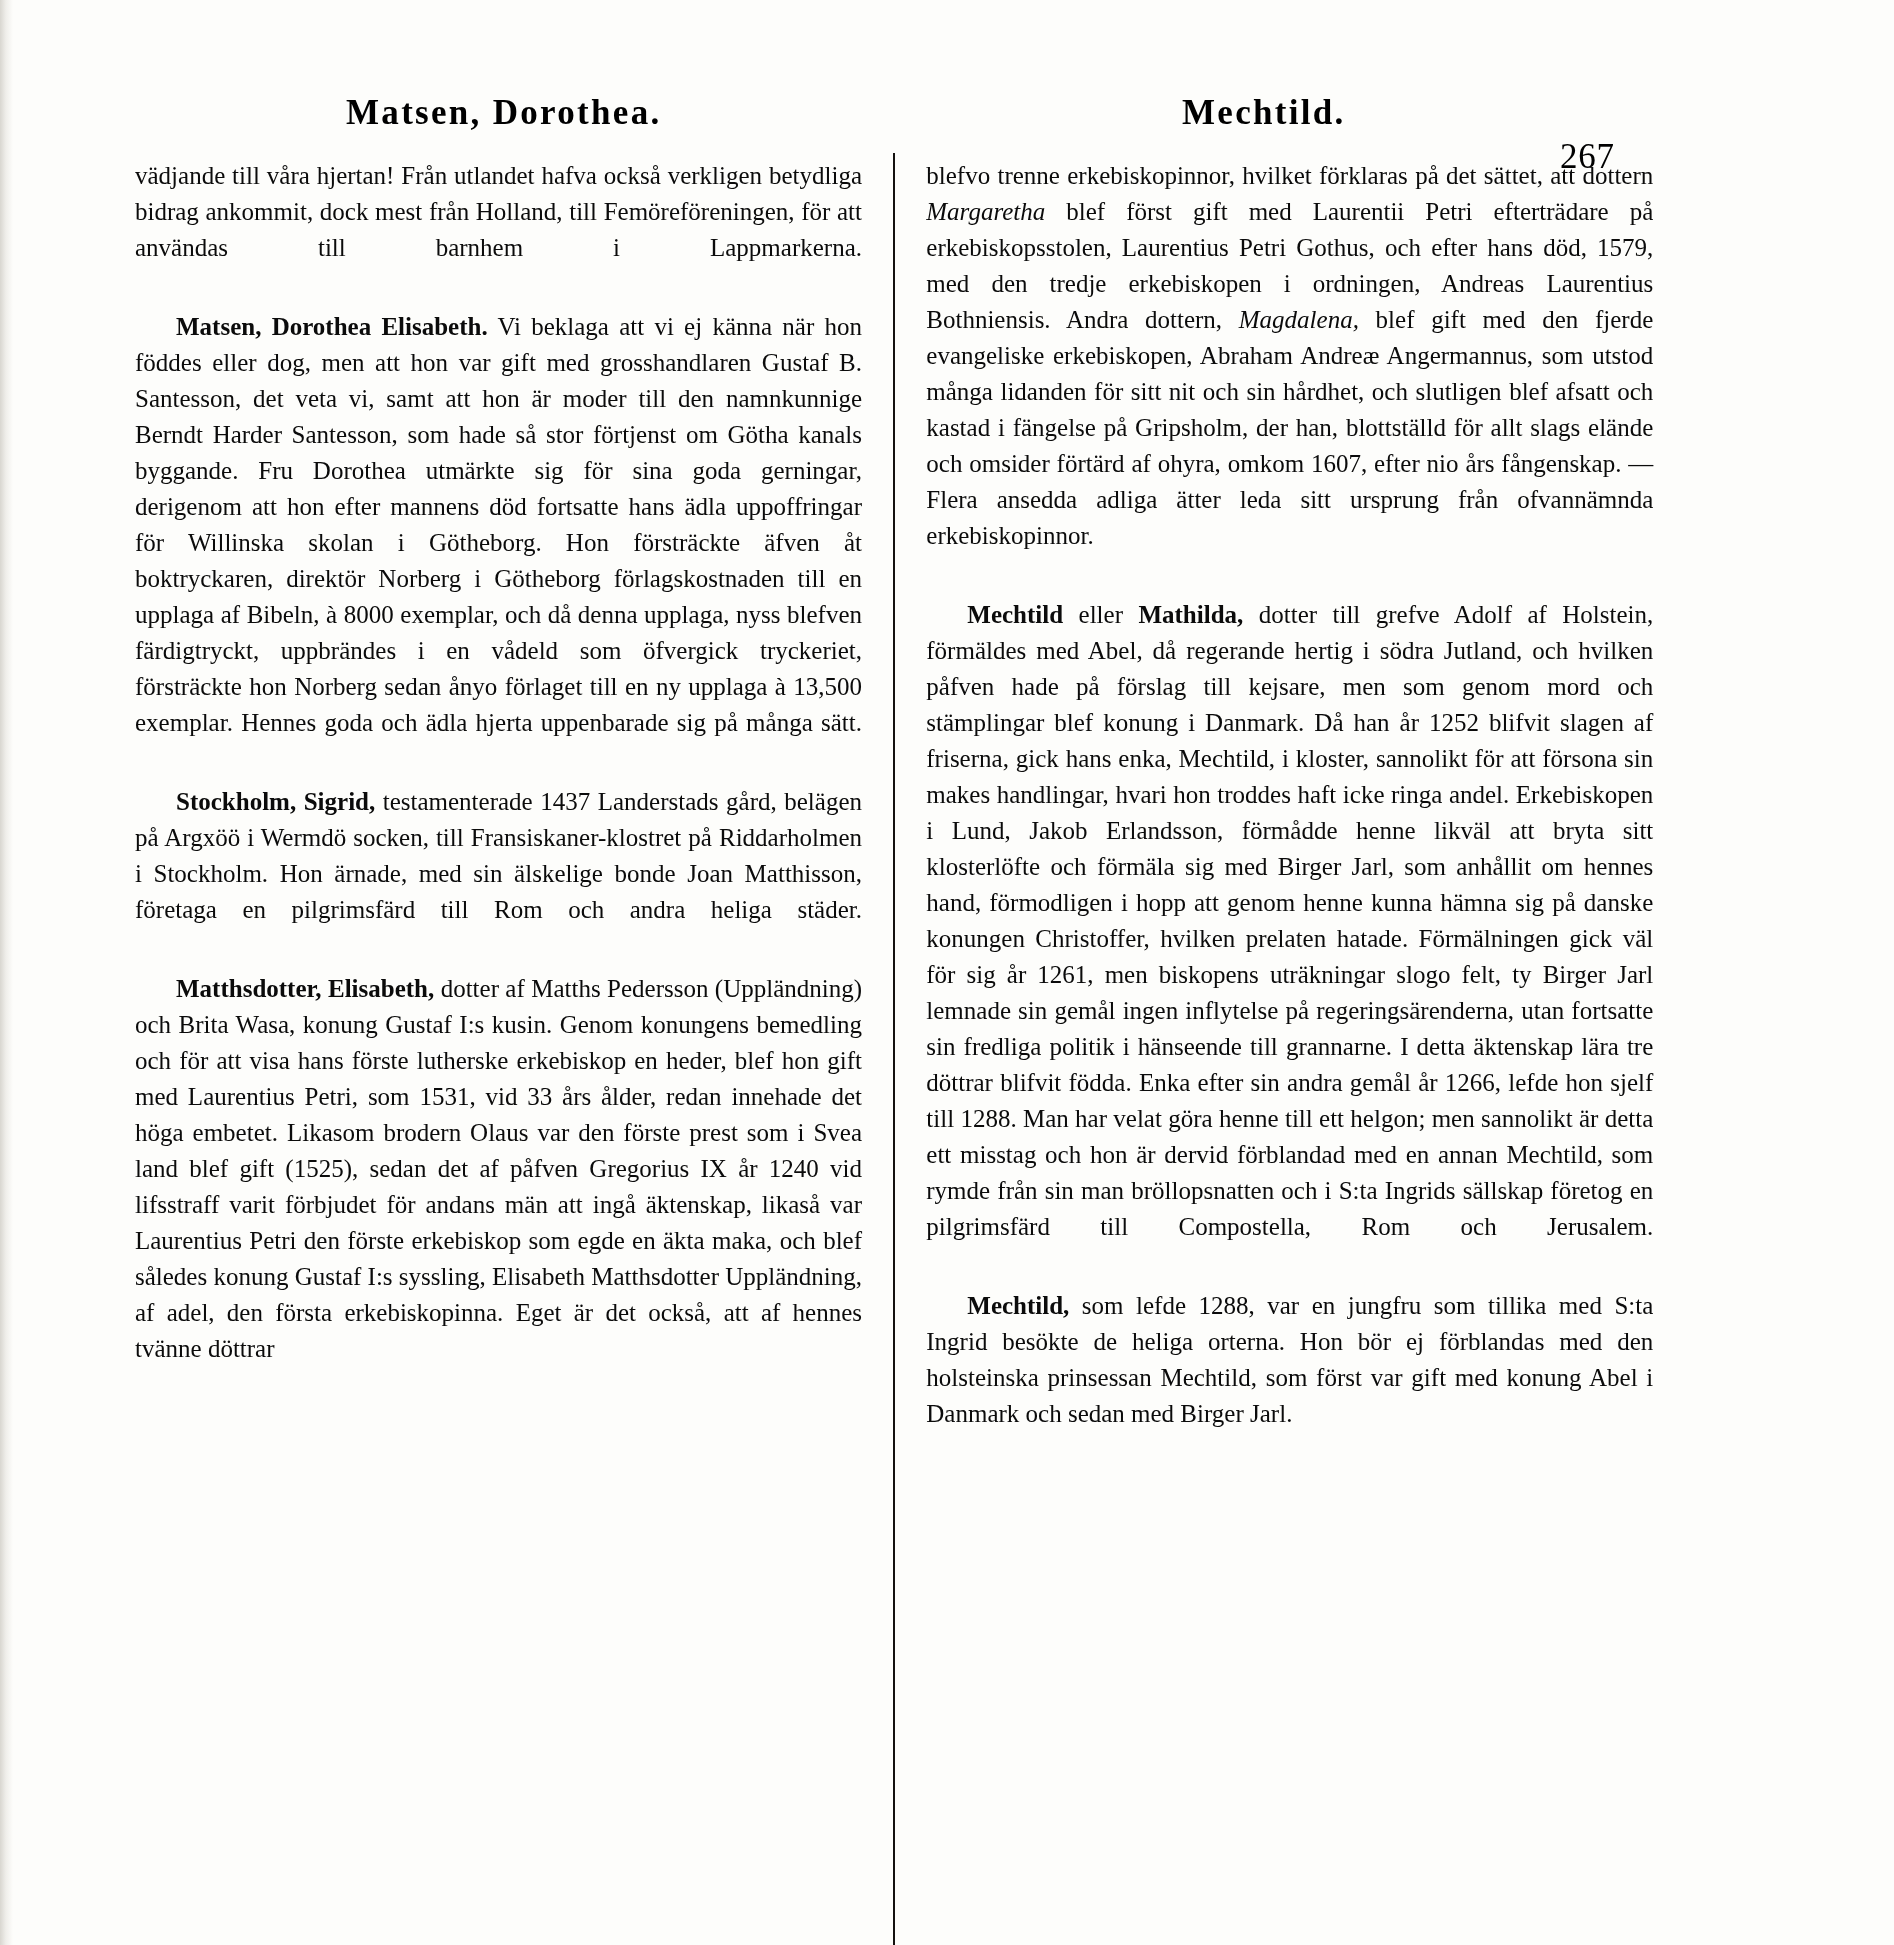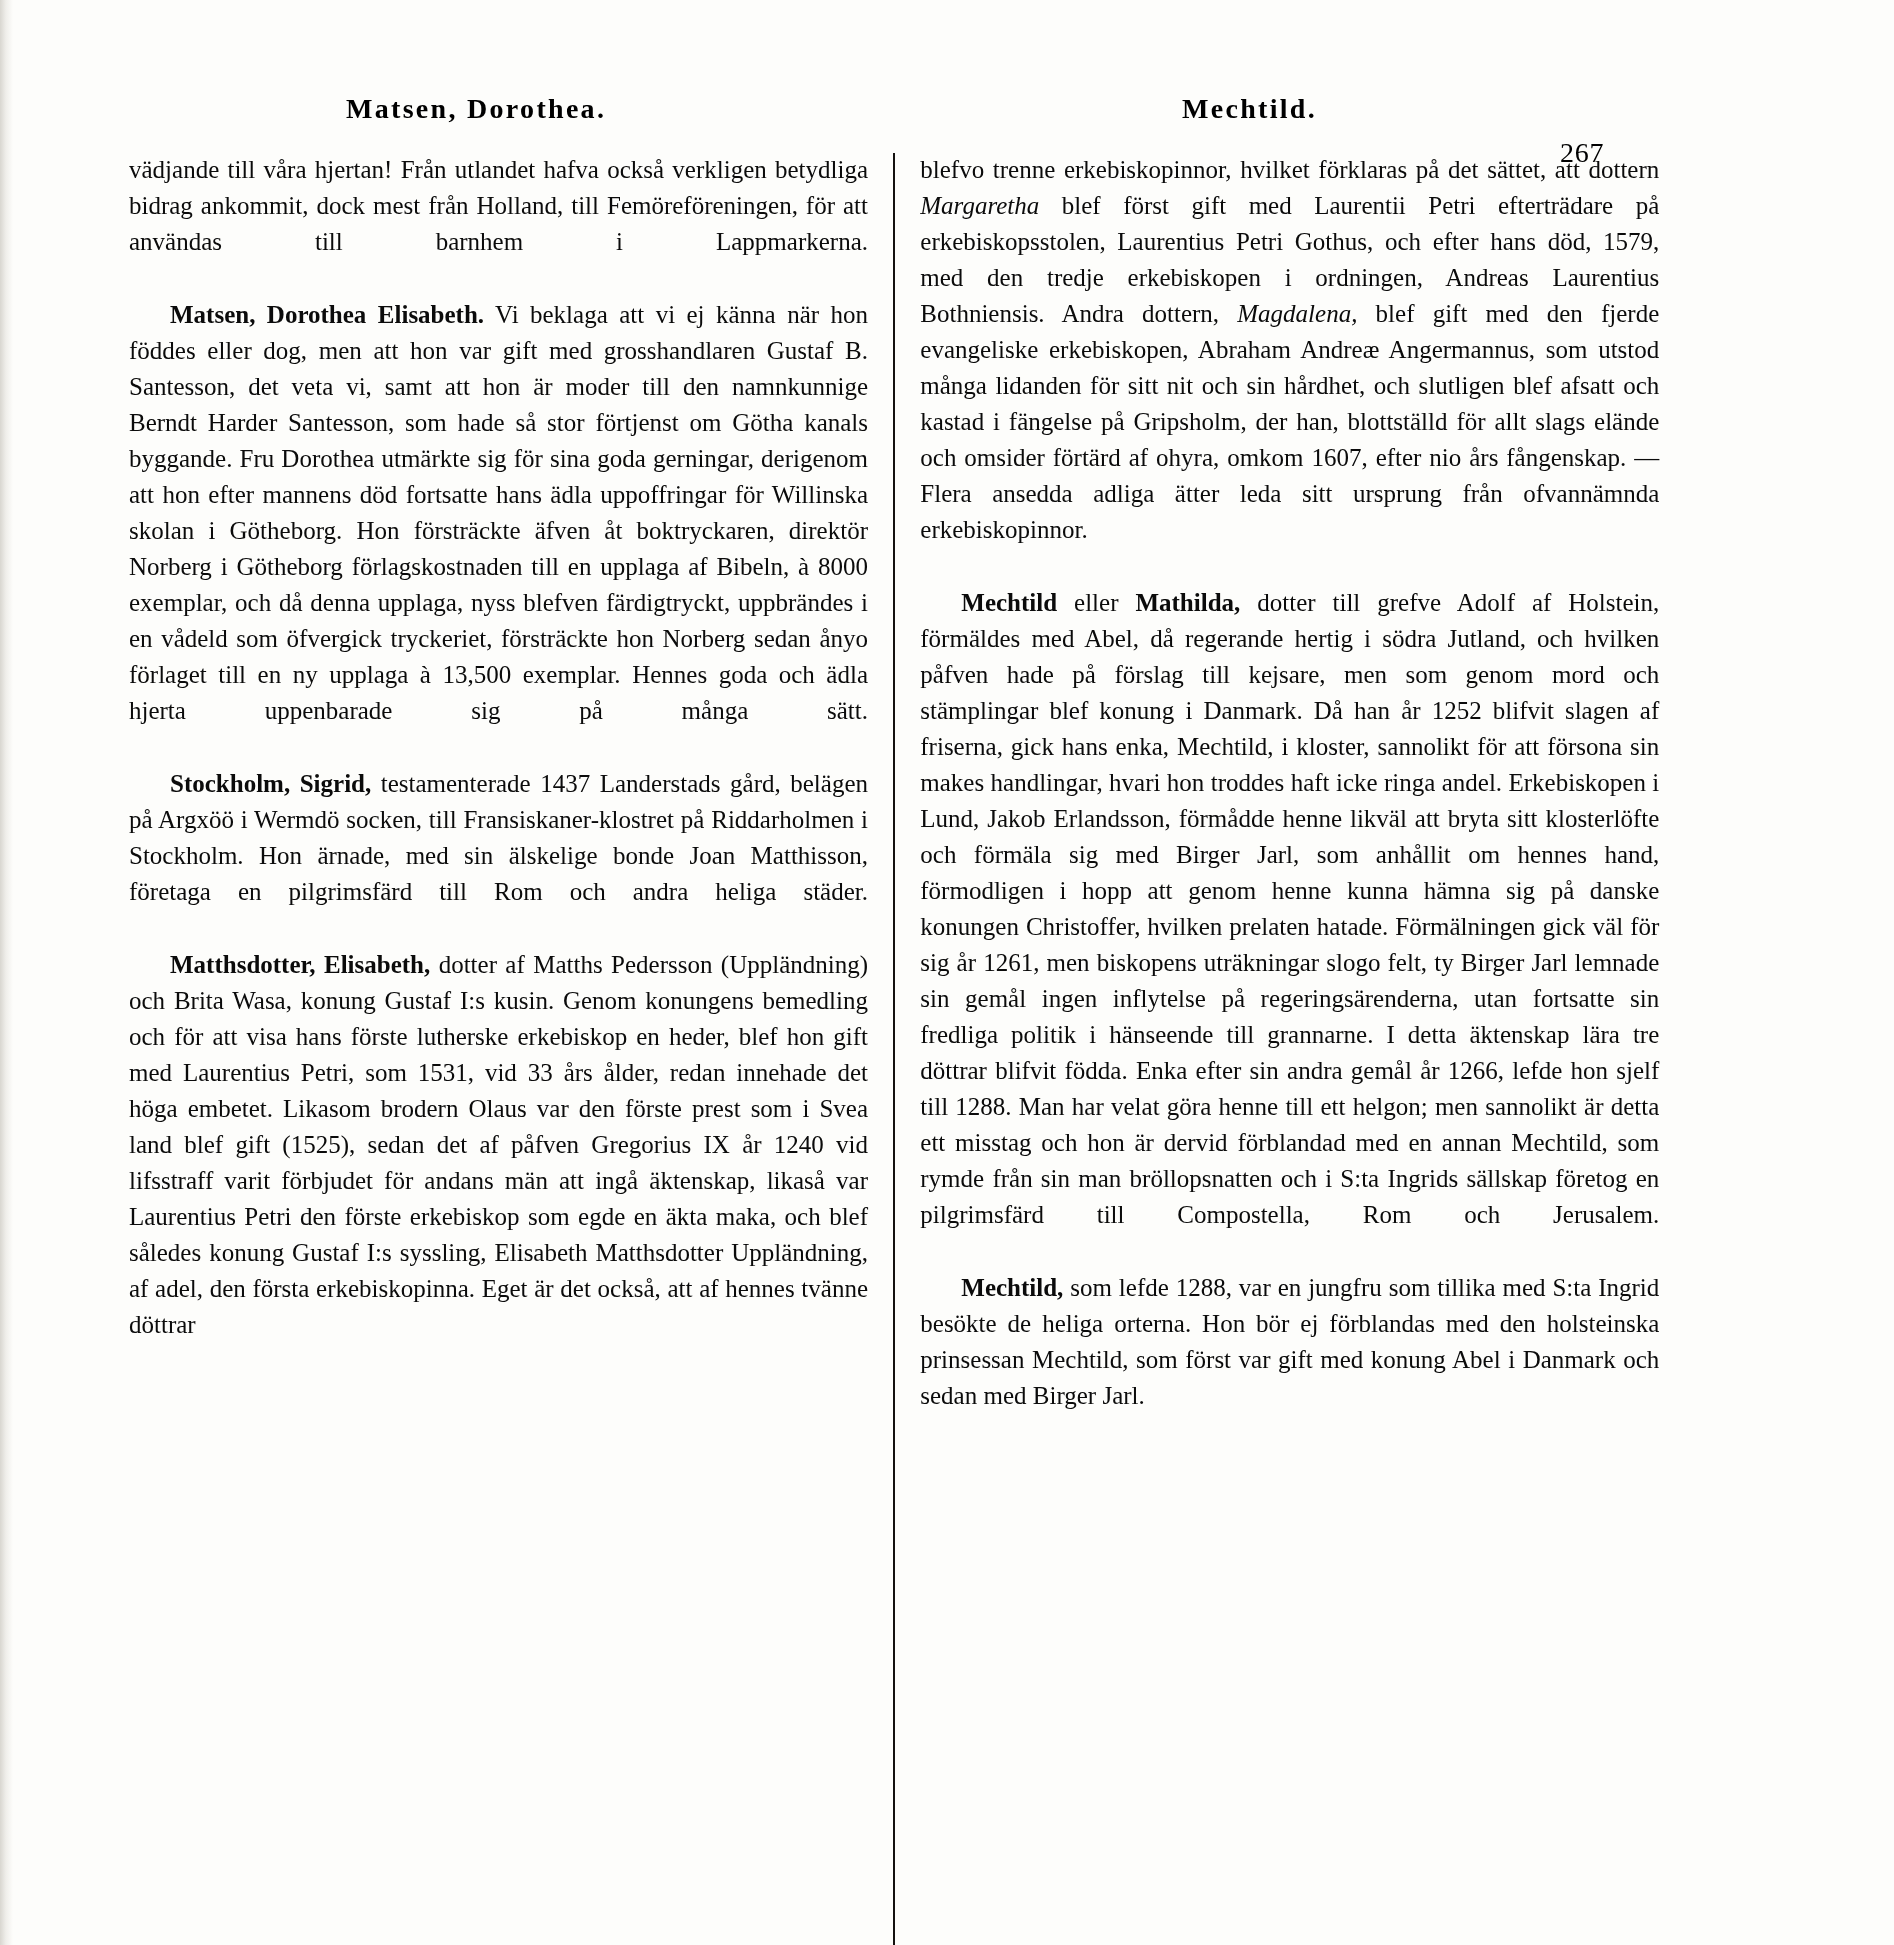--- a/index.html
+++ b/index.html
@@ -29,21 +29,21 @@
     position: absolute;
     left: 128px;
     top: 93px;
     width: 1533px;
   }
 
   
   .runhead {
     position: relative;
     height: 58px;
-    font-size: 28px;
+    font-size: 35px;
     letter-spacing: 1.2px;
   }
   .runhead .rh-left {
     position: absolute;
     left: 218px;
     top: 0;
     font-weight: 700;
     letter-spacing: 2.3px;
   }
   .runhead .rh-center {
@@ -81,21 +81,21 @@
   .col-rule {
     width: 2.3px;
     background: #14110f;
     margin: 2.3px 24px 0 24px;
     align-self: stretch;
     height: 1961px;
   }
   .col-right { }
 
   .para {
-    margin: 1px;
+    margin: 7px;
     text-indent: 41px;
   }
   .para.flush { text-indent: 0; }
 
   b.entry { font-weight: 700; }
   i.name  { }
 
   
   .para::after { content: ""; display: inline-block; width: 100%; }
   .para.nojust::after { content: none; }

